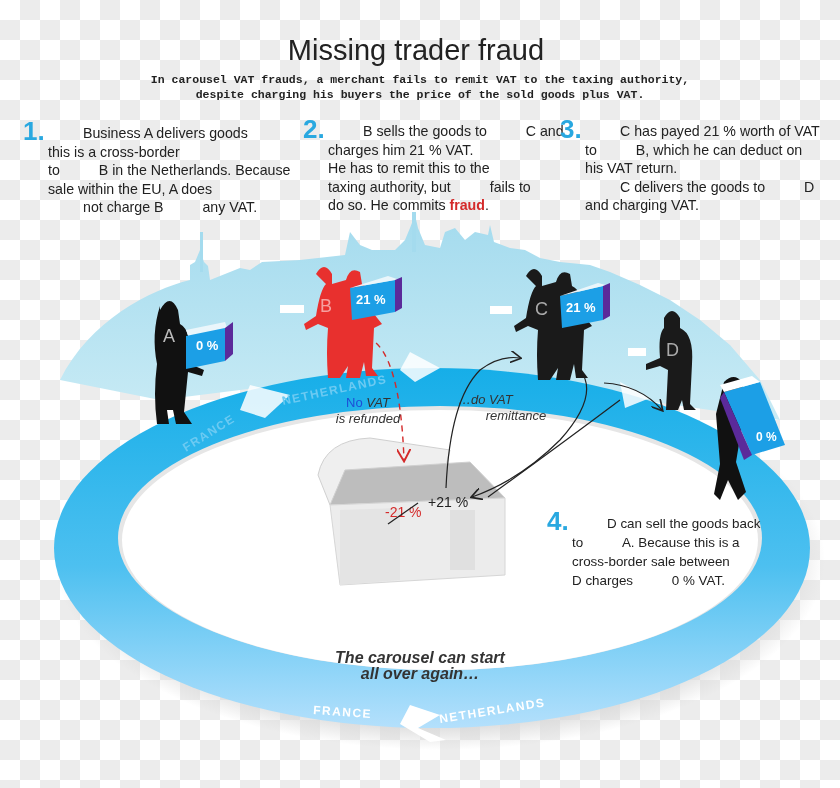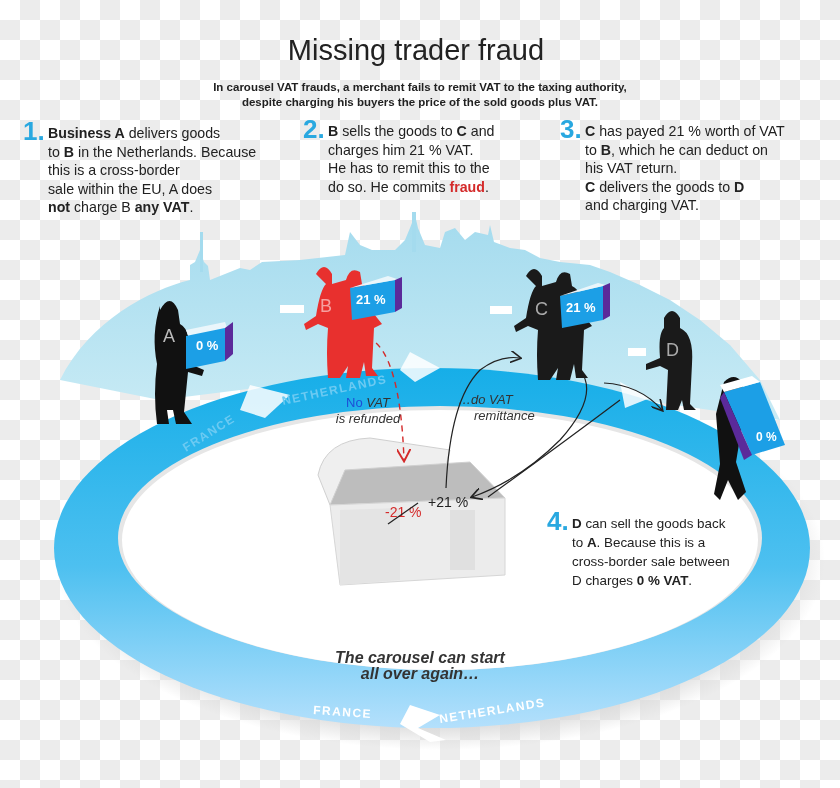--- a/index.html
+++ b/index.html
@@ -12,29 +12,29 @@
       linear-gradient(45deg, #ececec 25%, transparent 25%, transparent 75%, #ececec 75%);
     background-size: 40px 40px;
     background-position: 0 0, 20px 20px;
     color: #222;
   }
   .title {
     position: absolute; left: 0; width: 832px; top: 34px; text-align: center;
     font-size: 29px; color: #222; font-weight: normal;
   }
   .subtitle {
-    position: absolute; left: 0; width: 840px; top: 80px; text-align: center;
-    font-size: 11.5px; font-weight: bold; line-height: 15px; color: #222;
+    position: absolute; left: 0; width: 840px; top: 72px; text-align: center;
+    font-size: 11.5px; font-weight: bold; line-height: 15px; color: #222; font-family: Liberation Mono, monospace;
   }
   .step { position: absolute; font-size: 14.2px; line-height: 18.6px; color: #222; }
   .step .num {
     position: absolute; left: -25px; top: -6px; font-size: 26px; font-weight: bold;
     color: #29a8e0; line-height: 26px;
   }
-  .step b { font-weight: bold; }
+  .step b { font-weight: normal; margin-left: 35px; }
   .step .red { color: #d42a2a; font-weight: bold; margin-top: 24px; }
   .label-it { position: absolute; font-style: italic; font-size: 13px; line-height: 16px; color: #333; text-align: center; }
   .label-it b { font-style: normal; font-weight: normal; color: #1d4ed8; }
   .carousel {
     position: absolute; left: 330px; top: 650px; width: 180px; text-align: center;
     font-size: 16px; font-style: italic; font-weight: bold; line-height: 16px; color: #333;
   }
   svg.scene { position: absolute; left: 0; top: 0; }
   .pct { font-family: "Liberation Sans", sans-serif; font-weight: bold; fill: #fff; }
 </style>
@@ -162,32 +162,33 @@
       <path d="M724,392 L752,455 L744,460 L720,398 Z" fill="#5b2a9a"></path>
       <text class="pct" x="756" y="441" font-size="12">0 %</text>
     </g>
   </g>
 </svg>
 
 <div class="step" style="left:48px; top:124px;">
   <span class="num">1.</span>
   <div class="lines">
       <div><b>Business A</b><span> delivers goods</span></div>
+      <div><span>this is a cross-border</span></div>
       <div><span>to </span><b>B</b><span> in the Netherlands. Because</span></div>
-      <div><span>this is a cross-border</span></div>
       <div><span>sale within the EU, A does</span></div>
       <div><b>not</b><span> charge B </span><b>any VAT</b><span>.</span></div>
     </div>
 </div>
 <div class="step" style="left:328px; top:122px;">
   <span class="num">2.</span>
   <div class="lines">
       <div><b>B</b><span> sells the goods to </span><b>C</b><span> and</span></div>
       <div><span>charges him 21 % VAT.</span></div>
       <div><span>He has to remit this to the</span></div>
+      <div><span>taxing authority, but </span><b>fails</b><span> to</span></div>
       <div><span>do so. He commits </span><span class="red">fraud</span><span>.</span></div>
     </div>
 </div>
 <div class="step" style="left:585px; top:122px;">
   <span class="num">3.</span>
   <div class="lines">
       <div><b>C</b><span> has payed 21 % worth of VAT</span></div>
       <div><span>to </span><b>B</b><span>, which he can deduct on</span></div>
       <div><span>his VAT return.</span></div>
       <div><b>C</b><span> delivers the goods to </span><b>D</b></div>
@@ -203,18 +204,18 @@
       <div><span>D charges </span><b>0 % VAT</b><span>.</span></div>
     </div>
 </div>
 
 <div class="label-it" style="left:318px; top:395px; width:100px;">
   <div><b>No</b><span> VAT</span></div>
   <div>is refunded</div>
 </div>
 <div class="label-it" style="left:458px; top:392px; width:100px; text-align:left;">
   <div>…do VAT</div>
-  <div style="padding-left:16px;">remittance</div>
+  <div style="padding-left:16px;text-align:center;">remittance</div>
 </div>
 <div class="carousel">
   <div>The carousel can start</div>
   <div>all over again…</div>
 </div>
 
 </body></html>

